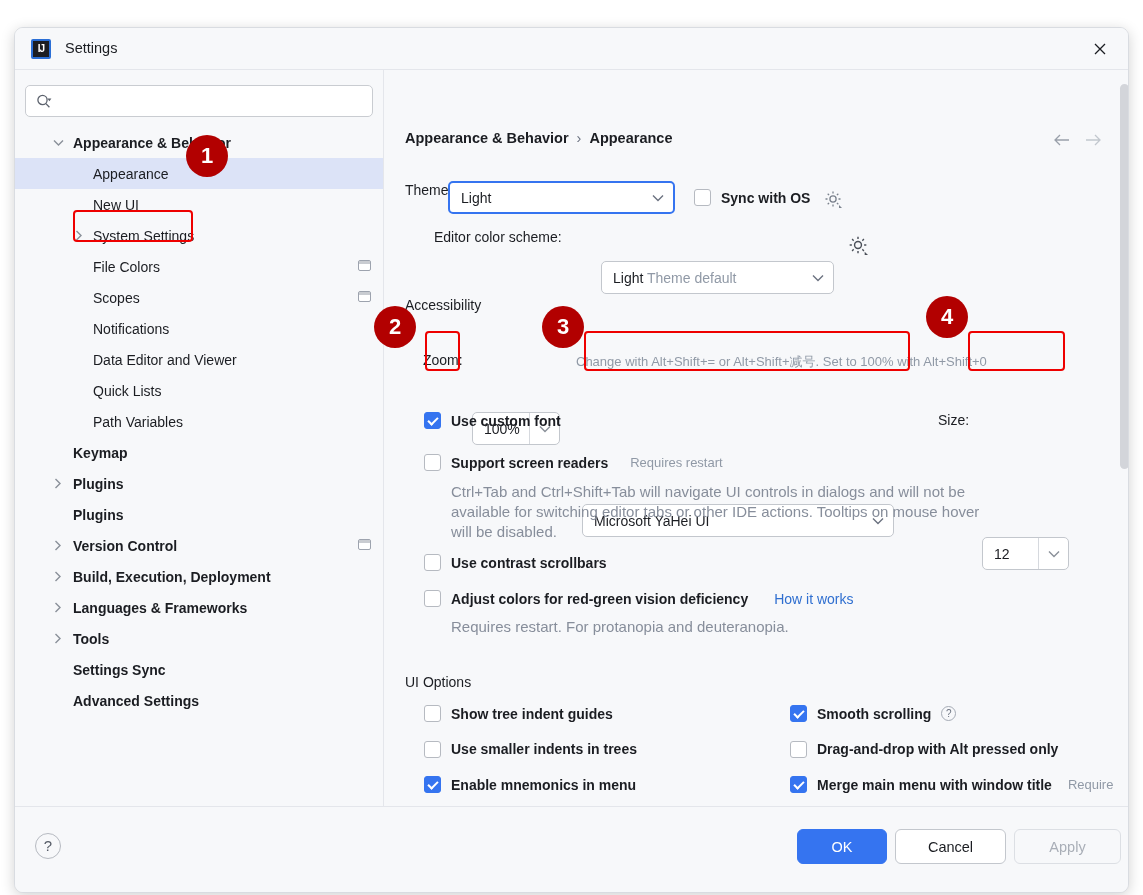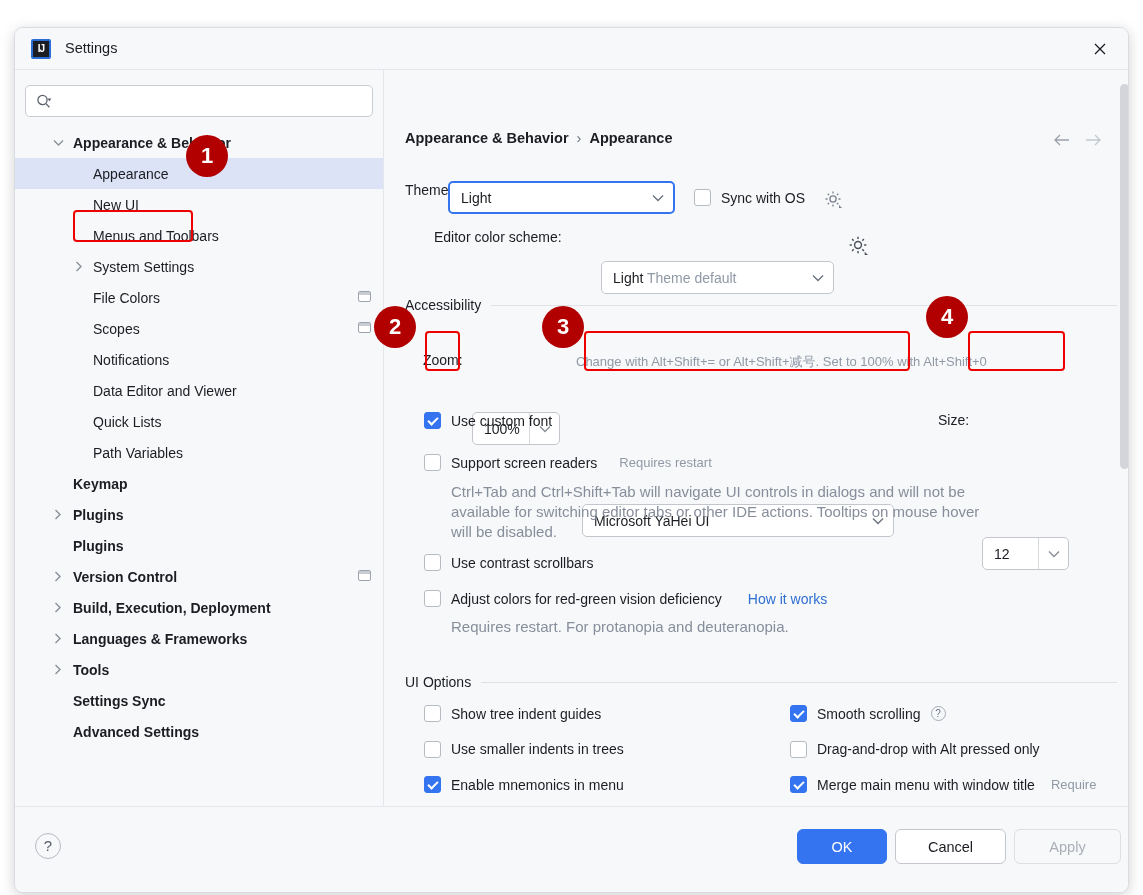--- a/index.html
+++ b/index.html
@@ -180,22 +180,23 @@
     color: #6b7280;
   }
   .spinner .arrow { border-left: 1px solid #d6d9de; }
 
   
   .gear { position: absolute; color: #6b7280; }
 
   
   .section {
     position: absolute;
-    display: flex; align-items: center;
+    display: flex; align-items: flex-start;
     width: 712px;
+    flex-direction: column;
   }
   .section .sec-title {
     font-size: 14px; color: #1b1d22;
     padding-right: 10px; white-space: nowrap;
   }
   .section .rule { flex: 1; height: 1px; background: #dfe1e6; }
 
   
   .cb {
     width: 17px; height: 17px;
@@ -211,21 +212,21 @@
   }
   .cb.checked::after {
     content: "";
     position: absolute; left: 5px; top: 2px;
     width: 4px; height: 8px;
     border: solid #fff;
     border-width: 0 2px 2px 0;
     transform: rotate(45deg);
   }
   .cb-row { position: absolute; display: flex; align-items: center; gap: 10px; }
-  .cb-row .cbl { font-size: 14px; color: #1b1d22; white-space: nowrap; }
+  .cb-row .cbl { font-size: 14px; color: #1b1d22; white-space: nowrap; font-weight: bold; }
 
   .help-circle {
     width: 15px; height: 15px; border-radius: 50%;
     border: 1px solid #a5abb5; color: #6b7280;
     font-size: 10px; line-height: 13px; text-align: center;
     flex: none;
   }
   .link { font-size: 14px; color: #2f6fd0; }
 
   
@@ -332,23 +333,20 @@
             </span>
             <span class="tree-label" style="left:58px">Appearance &amp; Behavior</span>
           </div>
           <div class="tree-row selected">
             <span class="tree-label" style="left:78px">Appearance</span>
           </div>
           <div class="tree-row">
             <span class="tree-label" style="left:78px">New UI</span>
           </div>
           <div class="tree-row">
-            <span class="tree-label" style="left:78px">Menus and Toolbars</span>
-          </div>
-          <div class="tree-row">
             <span class="tree-arrow" style="left:57px">
               <svg width="8" height="11" viewBox="0 0 8 11">
                 <path d="M1.5 1 L6 5.5 L1.5 10" stroke="#8a9099" stroke-width="1.4" fill="none"></path>
               </svg>
             </span>
             <span class="tree-label" style="left:78px">System Settings</span>
           </div>
           <div class="tree-row">
             <span class="tree-label" style="left:78px">File Colors</span>
             <span class="scope-badge"></span>

